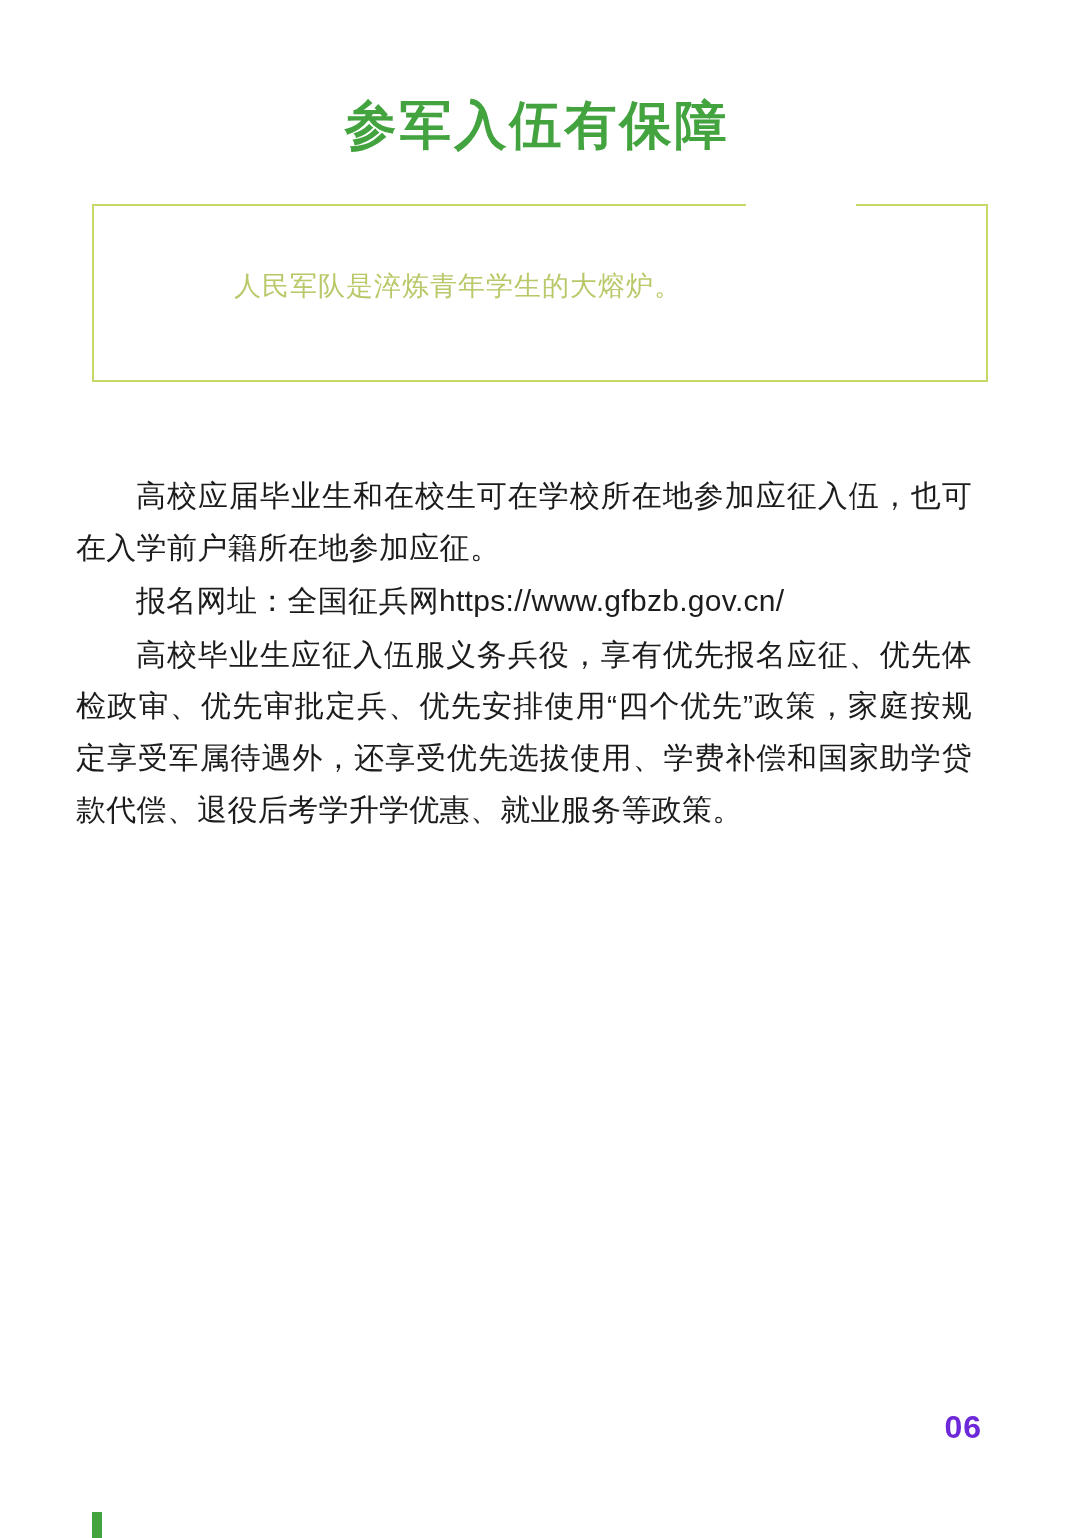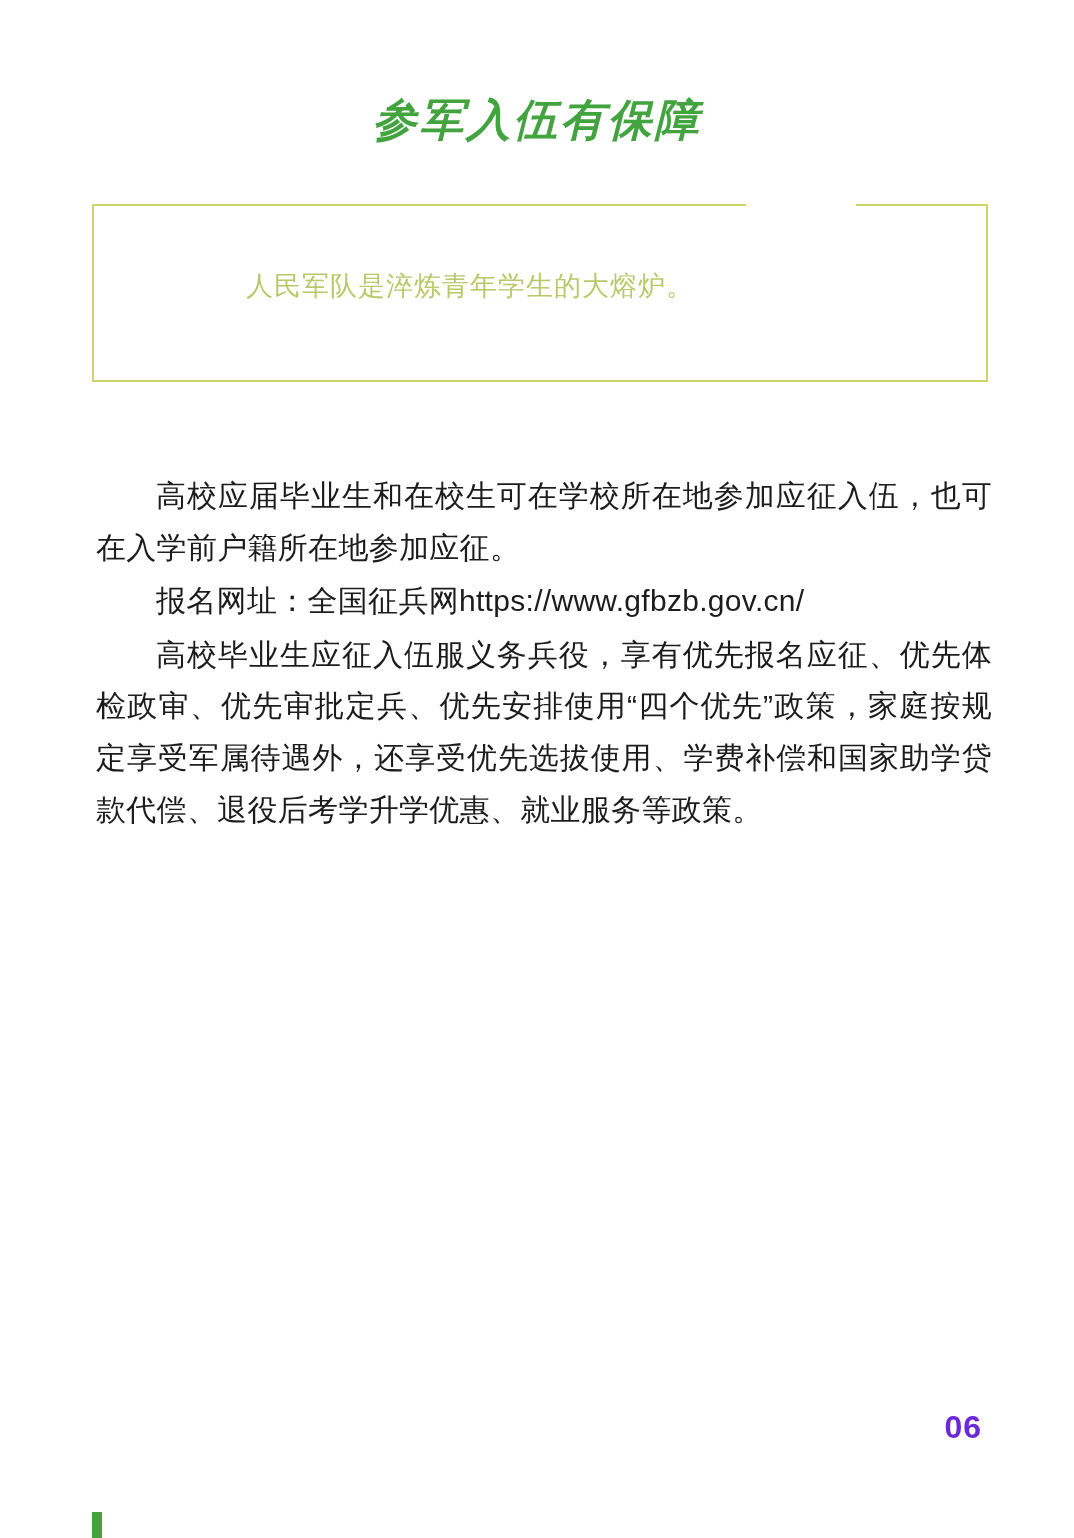--- a/index.html
+++ b/index.html
@@ -19,26 +19,25 @@
     width: 1074px;
     height: 1538px;
     box-sizing: border-box;
   }
   .page-title {
     position: absolute;
     top: 94px;
     left: 0;
     width: 1074px;
     text-align: center;
-    font-size: 44px;
+    font-size: 52px;
     font-weight: bold;
     color: #42a33f;
     letter-spacing: 3px;
     line-height: 1.2;
-    font-style: italic;
   }
   .quote-box {
     position: absolute;
     top: 204px;
     left: 92px;
     width: 896px;
     height: 178px;
     box-sizing: border-box;
     border: 2px solid #c9d66a;
   }
@@ -48,31 +47,31 @@
     position: absolute;
     top: -4px;
     right: 130px;
     width: 110px;
     height: 6px;
     background: #ffffff;
   }
   .quote-text {
     position: absolute;
     top: 60px;
-    left: 152px;
+    left: 140px;
     font-size: 27px;
     color: #b9c96a;
     letter-spacing: 1px;
     line-height: 1.5;
     white-space: nowrap;
   }
   .body-copy {
     position: absolute;
     top: 470px;
-    left: 96px;
+    left: 76px;
     width: 896px;
     font-size: 30px;
     line-height: 1.72;
     color: #1c1c1c;
     letter-spacing: 0.3px;
     text-align: justify;
   }
   .body-copy p {
     margin: 0 0 2px 0;
     text-indent: 2em;

